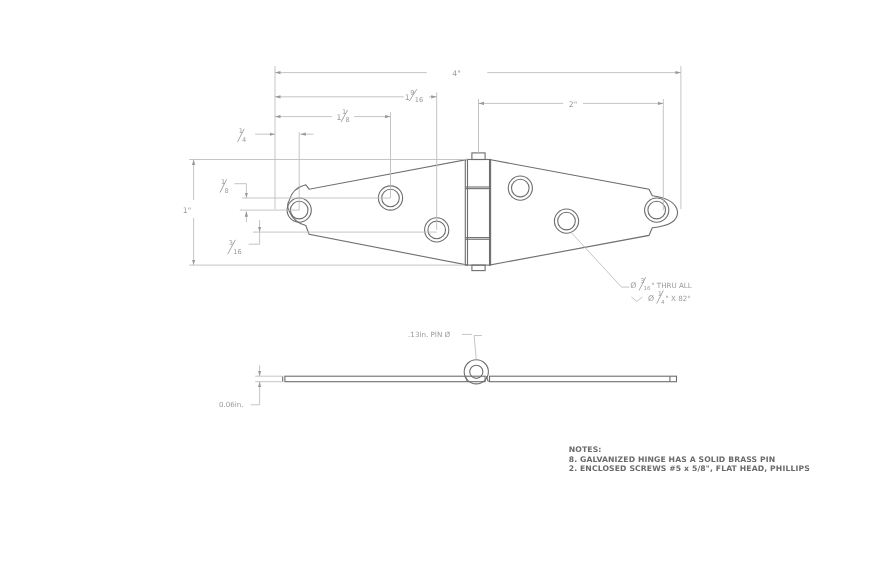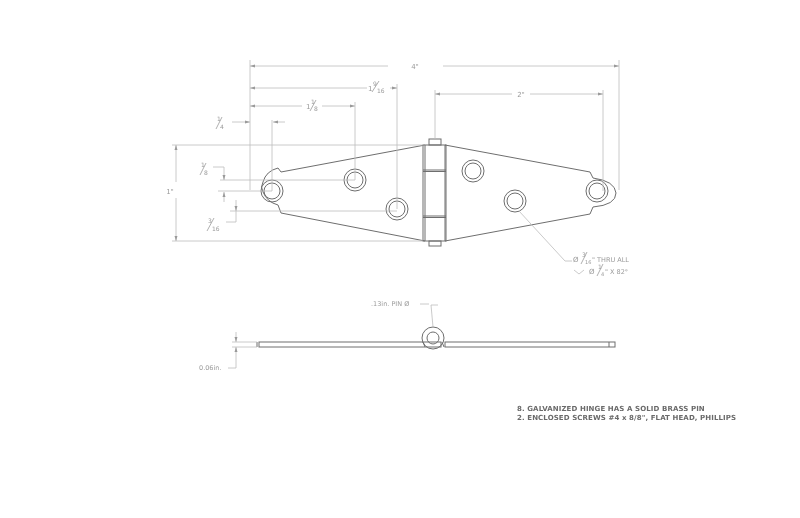--- a/index.html
+++ b/index.html
@@ -176,15 +176,16 @@
       <line x1="232" y1="342" x2="257" y2="342"></line>
       <line x1="232" y1="347" x2="257" y2="347"></line>
       <line x1="236" y1="357" x2="236" y2="368"></line>
       <line x1="236" y1="368" x2="228" y2="368"></line>
     </g>
     <text class="txt" x="199" y="370" font-size="6.5">0.06in.</text>
   </g>
 </svg>
 
 <div class="notes">
+  <div>NOTES:</div>
   <div>8.  GALVANIZED HINGE HAS A SOLID BRASS PIN</div>
-  <div>2.  ENCLOSED SCREWS #4 x 8/8", FLAT HEAD, PHILLIPS</div>
+  <div>2.  ENCLOSED SCREWS #5 x 5/8", FLAT HEAD, PHILLIPS</div>
 </div>
 
 </body></html>

